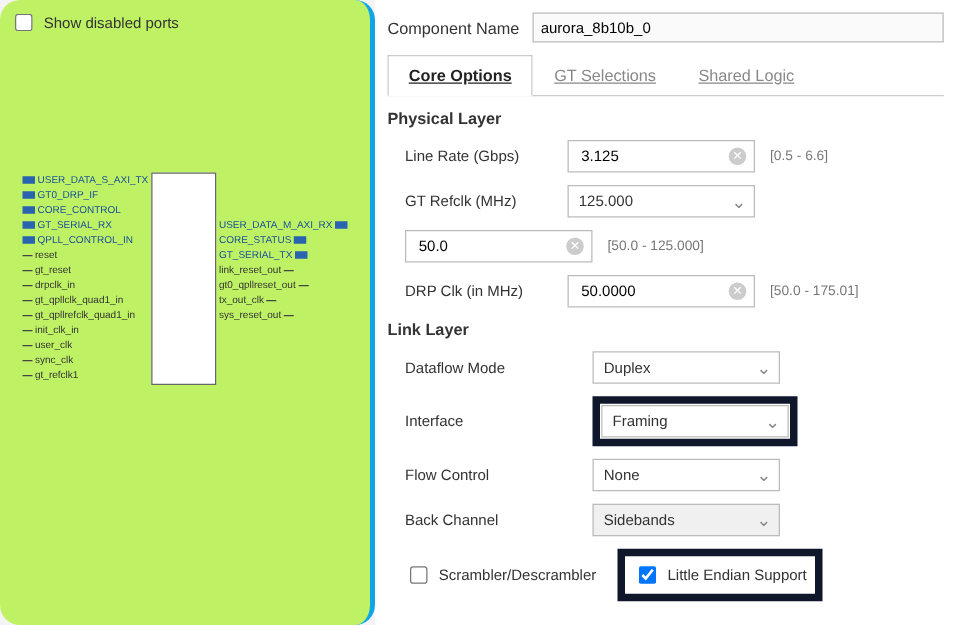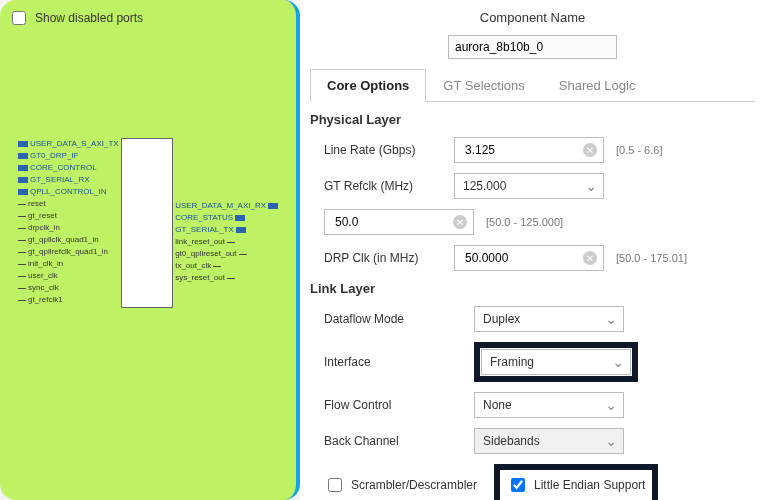--- a/index.html
+++ b/index.html
@@ -42,28 +42,28 @@
   .port { white-space: nowrap; display: flex; align-items: center; gap: 2px; }
   .port-blue { color: #1a4f9c; }
   .port-dark { color: #333; }
   .conn-blue::before, .conn-blue-r::after {
     content: ""; display:inline-block; width:10px; height:6px; background:#2a63b0;
   }
   .conn-dark::before, .conn-dark-r::after {
     content:""; display:inline-block; width:8px; height:1px; background:#444;
   }
   .right-pane { flex: 1; padding: 10px 10px 0 10px; background: #fff; overflow-y:auto; }
-  .comp-name-row { display:flex; align-items:center; gap:10px; margin-bottom:10px; font-size:13px;flex-direction:column; }
+  .comp-name-row { display:flex; align-items:center; gap:10px; margin-bottom:10px; font-size:13px; }
   .comp-name-row input {
     flex:1; border:1px solid #bbb; padding:4px 6px; font-size:12px; background:#fafafa;
   }
   .tabs { display:flex; border-bottom:1px solid #ccc; margin-bottom:10px; }
   .tab {
     padding:8px 16px; font-size:13px; color:#888; cursor:pointer;
-    border:1px solid transparent; border-bottom:none;
+    border:1px solid transparent; border-bottom:none;text-decoration:underline;
   }
   .tab.active {
     color:#222; font-weight:bold; border-color:#ccc; border-bottom:1px solid #fff;
     margin-bottom:-1px; background:#fff;
   }
   .section-title { font-size:13px; font-weight:bold; margin: 8px 0 10px 0; }
   .form { padding-left:14px; }
   .row { display:flex; align-items:center; margin-bottom:10px; }
   .row .label { width:130px; font-size:12px; }
   .row .label-wide { width:150px; font-size:12px; }
@@ -108,21 +108,21 @@
         <div class="port port-dark conn-dark">gt_reset</div>
         <div class="port port-dark conn-dark">drpclk_in</div>
         <div class="port port-dark conn-dark">gt_qpllclk_quad1_in</div>
         <div class="port port-dark conn-dark">gt_qpllrefclk_quad1_in</div>
         <div class="port port-dark conn-dark">init_clk_in</div>
         <div class="port port-dark conn-dark">user_clk</div>
         <div class="port port-dark conn-dark">sync_clk</div>
         <div class="port port-dark conn-dark">gt_refclk1</div>
       </div>
       <div class="diag-mid"></div>
-      <div class="diag-col diag-right" style="margin-top:62px">
+      <div class="diag-col diag-right" style="margin-top:36px">
         <div class="port port-blue conn-blue-r">USER_DATA_M_AXI_RX</div>
         <div class="port port-blue conn-blue-r">CORE_STATUS</div>
         <div class="port port-blue conn-blue-r">GT_SERIAL_TX</div>
         <div class="port port-dark conn-dark-r">link_reset_out</div>
         <div class="port port-dark conn-dark-r">gt0_qpllreset_out</div>
         <div class="port port-dark conn-dark-r">tx_out_clk</div>
         <div class="port port-dark conn-dark-r">sys_reset_out</div>
       </div>
     </div>
   </div>

